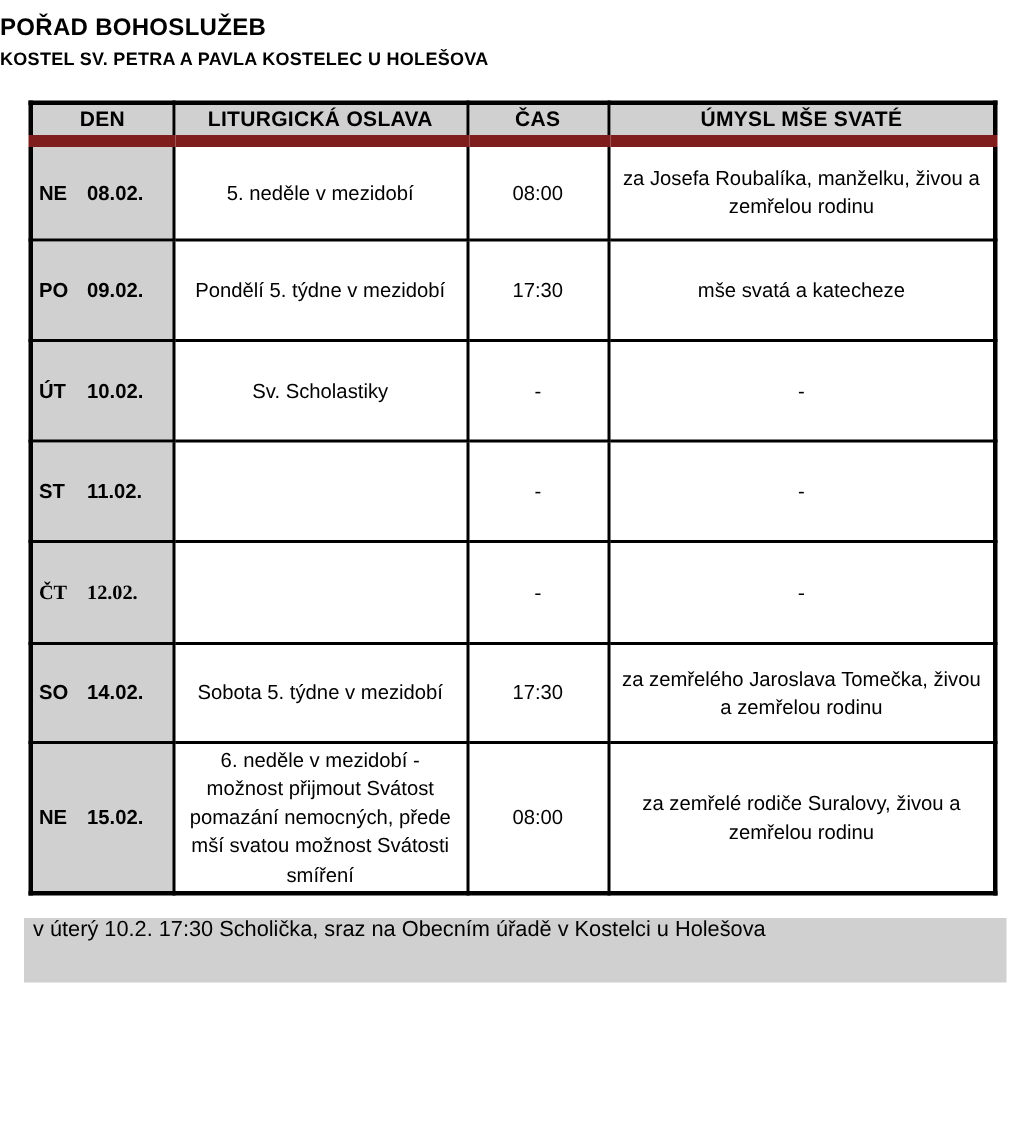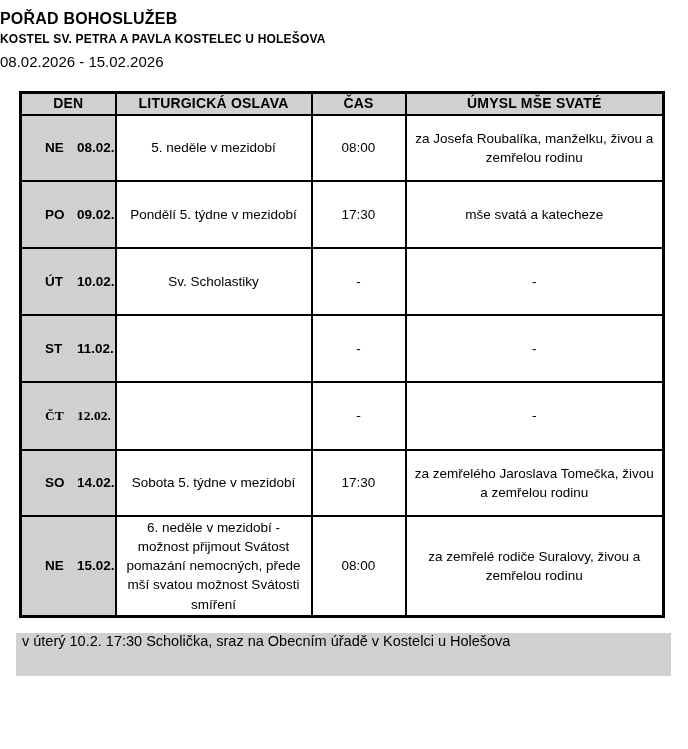--- a/index.html
+++ b/index.html
@@ -49,32 +49,32 @@
     padding: 1px 4px;
     line-height: 1.42;
   }
   table.schedule thead th {
     background: #d0d0d0;
     font-size: 14px;
     font-weight: bold;
     height: 19px;
     padding: 0 2px;
     text-align: center;
-    border-bottom: 1px solid #7f1d1d;
+    border-bottom: 8px solid #7f1d1d;
     letter-spacing: 0.2px;
   }
   td.day-cell {
     background: #d0d0d0;
     font-weight: bold;
     font-size: 13.5px;
     text-align: left;
     padding-left: 7px;
     white-space: nowrap;
   }
-  td.day-cell .day-abbr { display: inline-block; min-width: 24px; margin-left: 19px; }
+  td.day-cell .day-abbr { display: inline-block; min-width: 24px; }
   td.day-cell .day-date { display: inline-block; margin-left: 8px; }
   td.celebration-cell,
   td.time-cell,
   td.intention-cell {
     font-size: 13.5px;
     text-align: center;
     vertical-align: middle;
   }
   tbody tr:nth-child(1) { height: 66px; }
   tbody tr:nth-child(2) { height: 67px; }
@@ -98,21 +98,20 @@
   }
 </style>
 </head>
 <body>
 
 <div class="page">
 
   <div class="title-block">
     <div class="title-line1">POŘAD BOHOSLUŽEB</div>
     <div class="title-line2">KOSTEL SV. PETRA A PAVLA KOSTELEC U HOLEŠOVA</div>
-    <div class="title-date">08.02.2026 - 15.02.2026</div>
   </div>
 
   <table class="schedule">
     <colgroup>
       <col style="width:95px">
       <col style="width:196px">
       <col style="width:94px">
       <col style="width:258px">
     </colgroup>
     <thead>

